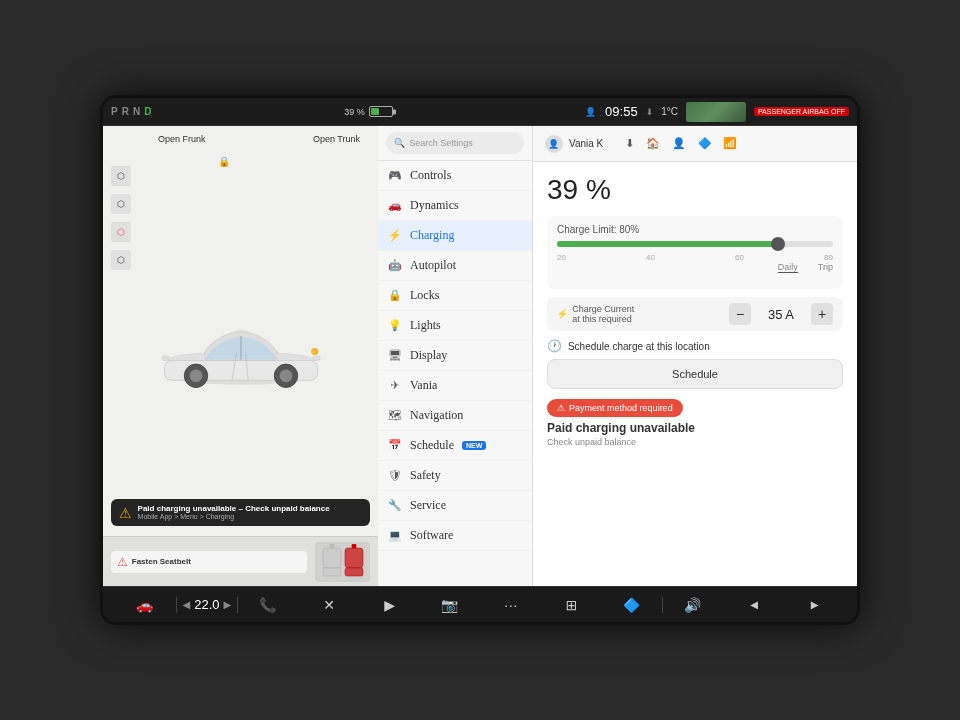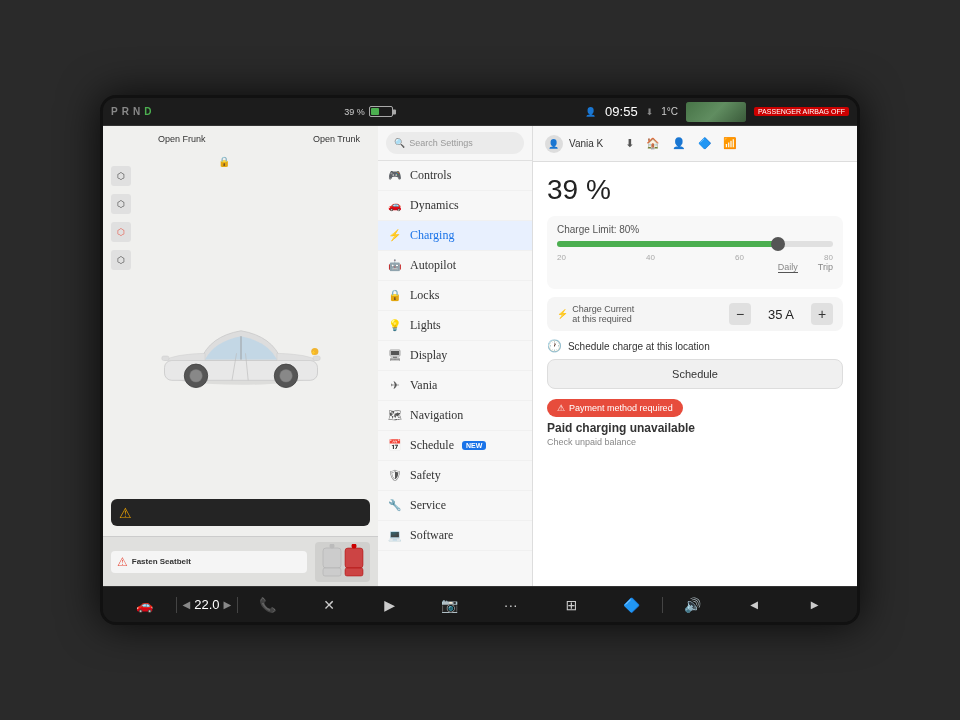--- a/index.html
+++ b/index.html
@@ -721,20 +721,24 @@
           <rect x="12" y="50" width="8" height="5" rx="2" fill="#ddd" stroke="#ccc" stroke-width="0.5"></rect>
           <rect x="180" y="50" width="8" height="5" rx="2" fill="#ddd" stroke="#ccc" stroke-width="0.5"></rect>
 
           <circle cx="182" cy="45" r="4" fill="#f0a500" opacity="0.8"></circle>
           <text x="181" y="48" font-size="5" fill="#fff" text-anchor="middle">⚡</text>
         </svg>
       </div>
 
       <div class="warning-banner">
         <span class="warning-icon-triangle">⚠</span>
+        <div class="warning-text-block">
+          <div class="warning-title">Paid charging unavailable – Check unpaid balance</div>
+          <div class="warning-subtitle">Mobile App &gt; Menu &gt; Charging</div>
+        </div>
       </div>
 
       <div class="bottom-status-bar">
         <div class="seatbelt-section">
           <span class="seatbelt-icon">⚠</span>
           <span class="seatbelt-text">Fasten Seatbelt</span>
         </div>
         <div class="seat-diagram">
           <svg width="50" height="36" viewBox="0 0 50 36">
             <rect x="5" y="4" width="18" height="20" rx="3" fill="#ccc" stroke="#aaa" stroke-width="0.5"></rect>

